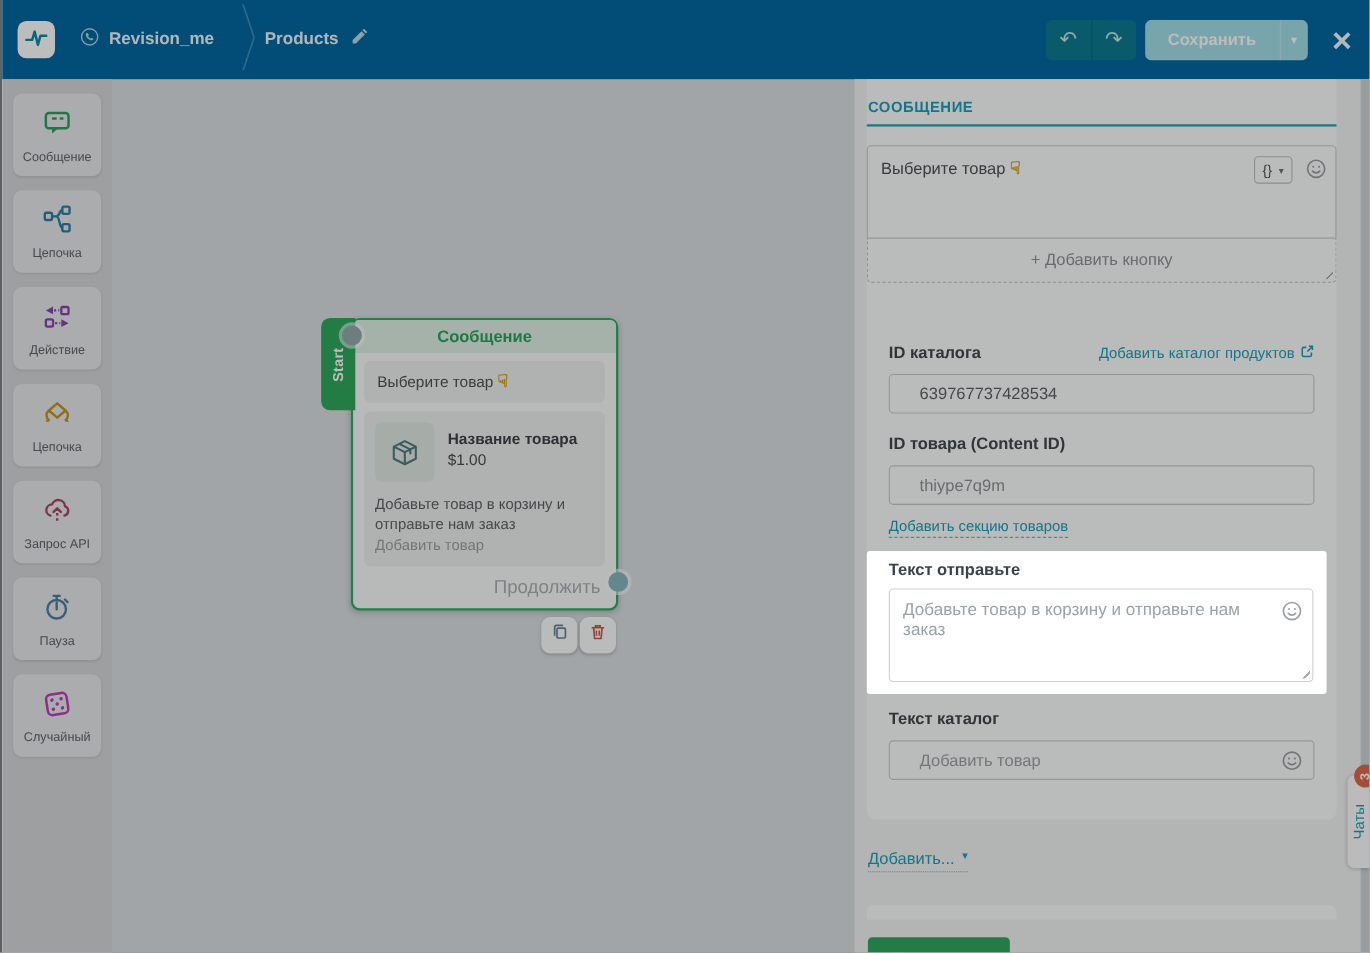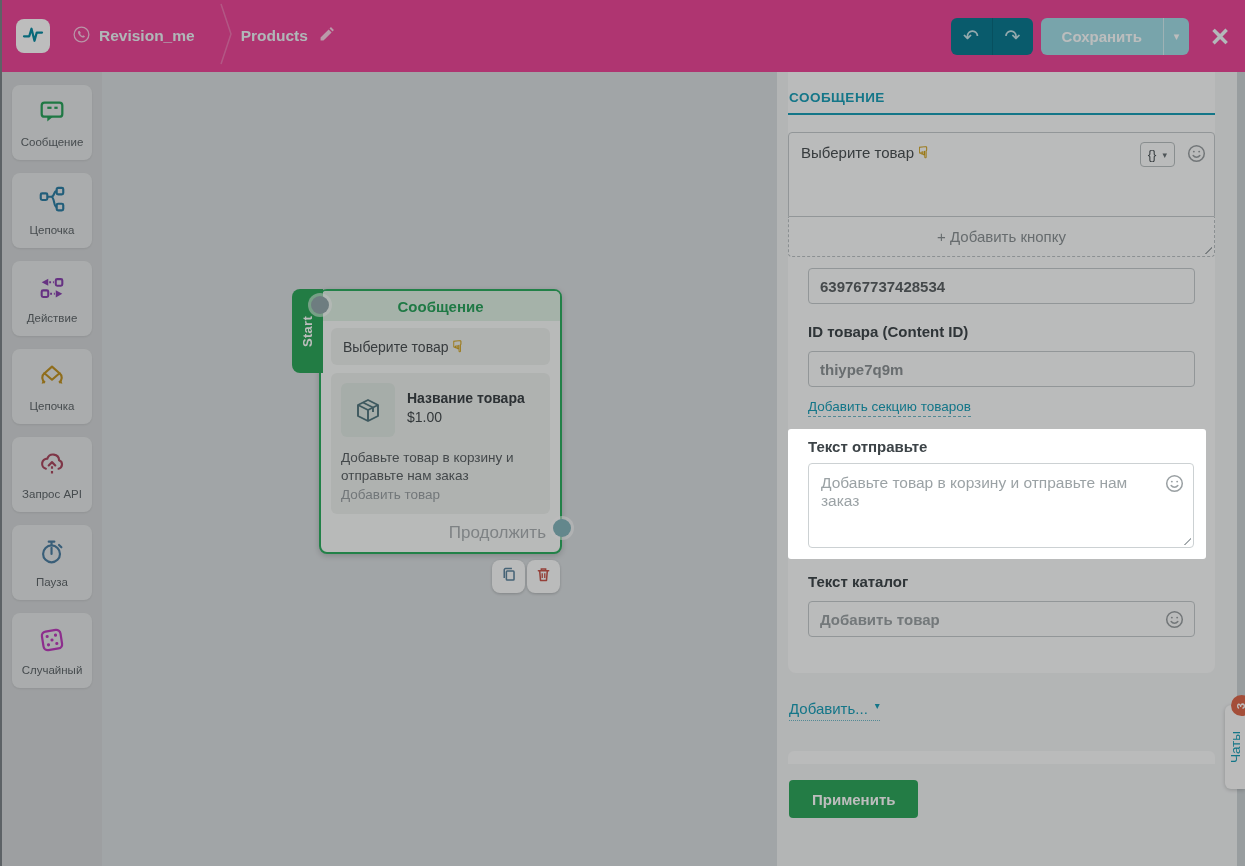--- a/index.html
+++ b/index.html
@@ -3,21 +3,21 @@
 <meta charset="utf-8">
 <style>
   * { margin:0; padding:0; box-sizing:border-box; }
   html,body { background:#888; }
   #app {
     position:relative; width:1245px; height:866px; overflow:hidden;
     font-family:"Liberation Sans", sans-serif; background:#dadfe2;
     border-left:2px solid #5d6266;
   }
   
-  .topbar { position:absolute; top:0; left:0; right:0; height:72px; background:#ec4899;
+  .topbar { position:absolute; top:0; left:0; right:0; height:72px; background:#0369a1;
     display:flex; align-items:center; }
   .logo { width:34px; height:34px; background:#fff; border-radius:8px; margin-left:14px;
     display:flex; align-items:center; justify-content:center; flex:none; }
   .crumb { display:flex; align-items:center; gap:8px; margin-left:18px; }
   .crumb-text { color:#eef7f8; font-weight:bold; font-size:15.5px; }
   .chev { margin-left:24px; margin-right:8px; }
   .pencil { margin-left:10px; }
   .tb-spacer { flex:1; }
   .undo-group { display:flex; border-radius:6px; overflow:hidden; margin-right:8px; }
   .undo-btn { width:41px; height:37px; background:#0d7b92; color:#c9e6eb; font-size:19px;
@@ -83,21 +83,21 @@
     clip-path:polygon(100% 0,100% 100%,0 100%); }
   .add-btn { height:40px; border:1px dashed #bcc3c5; border-top:none; border-radius:0 0 4px 4px;
     display:flex; align-items:center; justify-content:center; font-size:15px; color:#8b9295; cursor:pointer; }
   .inner { padding:0 20px; }
   .row { display:flex; justify-content:space-between; align-items:baseline; margin-top:55px; }
   .lbl { font-size:15px; font-weight:bold; color:#40484c; }
   .lbl-mt { margin-top:19px; }
   .link { font-size:13.5px; color:#1b9fb8; display:inline-flex; align-items:center; gap:5px;
     cursor:pointer; text-decoration:none; }
   .inp { margin-top:11px; height:36px; width:100%; border:1px solid #c5cbcd; border-radius:4px;
-    background:#fbfcfc; padding:0 11px; font-size:15px; color:#5d6366; font-family:inherit;font-weight:bold; }
+    background:#fbfcfc; padding:0 27px; font-size:15px; color:#5d6366; font-family:inherit; }
   .inp.muted { color:#8d9396; }
   .dash-link { display:inline-block; margin-top:12px; font-size:13.5px; color:#1b9fb8;
     border-bottom:1px dashed #6fb9c8; padding-bottom:2px; cursor:pointer; }
   .spotlight { position:relative; z-index:60; background:#fff; border-radius:3px;
     margin:12px -11px 0 -20px; padding:9px 12px 11px 20px; }
   .spot-label { font-size:15px; font-weight:bold; color:#3c4347; }
   .spot-ta-wrap { position:relative; margin-top:8px; }
   .spot-ta { display:block; width:100%; height:85px; border:1px solid #ccd1d3; border-radius:4px;
     resize:none; padding:10px 42px 10px 12px; font-size:15.5px; font-family:inherit; color:#4b5154; }
   .spot-ta::placeholder, .inp::placeholder { color:#9ba2a5; opacity:1; }
@@ -324,20 +324,32 @@
               <circle cx="7.2" cy="8" r="1" fill="#9aa0a3"></circle>
               <circle cx="12.8" cy="8" r="1" fill="#9aa0a3"></circle>
               <path d="M6.5 12.2c1.8 2.2 5.2 2.2 7 0" fill="none" stroke="#9aa0a3" stroke-width="1.6" stroke-linecap="round"></path>
             </svg>
         </span>
         <div class="resize-h"></div>
         <div class="add-btn">+ Добавить кнопку</div>
       </div>
 
       <div class="inner">
+        <div class="row">
+          <span class="lbl">ID каталога</span>
+          <span class="link">
+            <span>Добавить каталог продуктов</span>
+            <span>
+              <svg width="13" height="13" viewBox="0 0 14 14">
+                  <path d="M6 3H3.5A1.5 1.5 0 0 0 2 4.5v6A1.5 1.5 0 0 0 3.5 12h6A1.5 1.5 0 0 0 11 10.5V8" fill="none" stroke="#1b9fb8" stroke-width="1.5"></path>
+                  <path d="M7 7l5-5M8.5 2H12v3.5" fill="none" stroke="#1b9fb8" stroke-width="1.5"></path>
+                </svg>
+            </span>
+          </span>
+        </div>
         <input class="inp" value="639767737428534" style="">
 
         <div class="lbl lbl-mt">ID товара (Content ID)</div>
         <input class="inp muted" value="thiype7q9m" style="">
 
         <span class="dash-link">Добавить секцию товаров</span>
 
         
         <div class="spotlight">
           <div class="spot-label">Текст отправьте</div>

